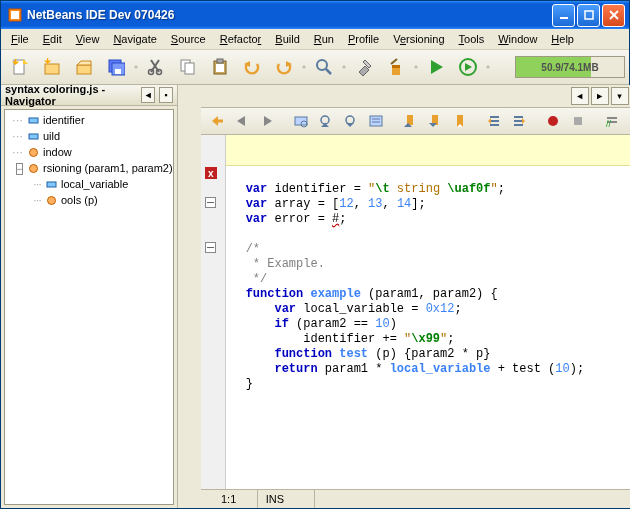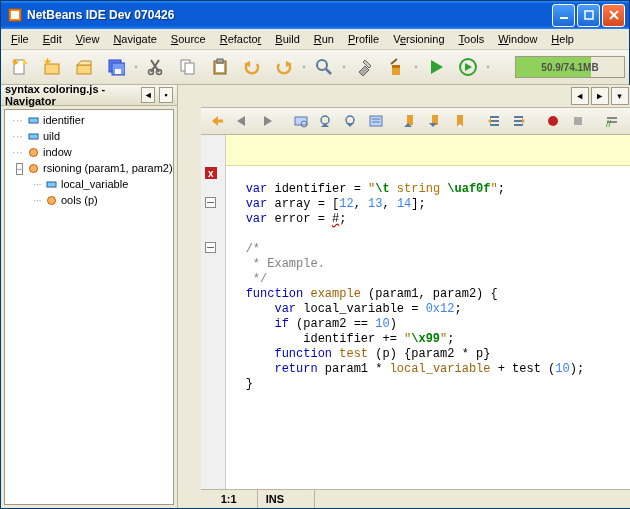--- a/index.html
+++ b/index.html
@@ -39,29 +39,29 @@
   .ebtn{width:22px;height:22px;display:flex;align-items:center;justify-content:center;border:1px solid transparent;}
   .code-area{flex:1;display:flex;min-height:0;}
   .gutter{width:24px;background:#f0f0f0;border-right:1px solid #ccc;position:relative;}
   .glyph{position:absolute;left:4px;width:14px;height:12px;font-size:10px;text-align:center;}
   .code{flex:1;background:#fff;font-family:"Courier New",monospace;font-size:12px;line-height:15px;padding:2px 0 2px 20px;white-space:pre;overflow:auto;position:relative;}
   .code .banner{position:absolute;top:0;left:0;right:0;height:30px;background:#ffffcc;border-bottom:1px solid #e0e090;z-index:0;}
   .code-inner{position:relative;z-index:1;}
   .errstrip{width:12px;background:#f0f0f0;border-left:1px solid #ccc;position:relative;}
   .errbox{position:absolute;left:1px;width:9px;height:9px;border:1px solid #800000;background:#ff4040;}
   .errmark{position:absolute;left:2px;width:7px;height:4px;background:#c00000;}
-  .kw{color:#0000c0;font-weight:normal;margin-top:24px;}
+  .kw{color:#0000c0;font-weight:bold;margin-top:24px;}
   .str{color:#b07000;}
   .esc{color:#008000;font-weight:bold;}
   .num{color:#3b82f6;}
   .cmt{color:#808080;}
-  .fn{color:#a16207;font-weight:normal;}
+  .fn{color:#3b82f6;font-weight:bold;}
   .wavy{text-decoration:underline wavy #c00000;}
   .statusbar{height:18px;background:#ece9d8;border-top:1px solid #b9b5a1;display:flex;align-items:center;font-size:11px;}
-  .statusbar .cell{border-right:1px solid #b9b5a1;padding:0 8px;height:100%;display:flex;align-items:center;font-weight:bold;}
+  .statusbar .cell{border-right:1px solid #b9b5a1;padding:0 8px;height:100%;display:flex;align-items:center;}
   svg{display:block;}
 </style>
 </head>
 <body>
 
 <div class="window">
 
   <div class="titlebar">
     <span class="app-icon">
       <svg width="16" height="16">

